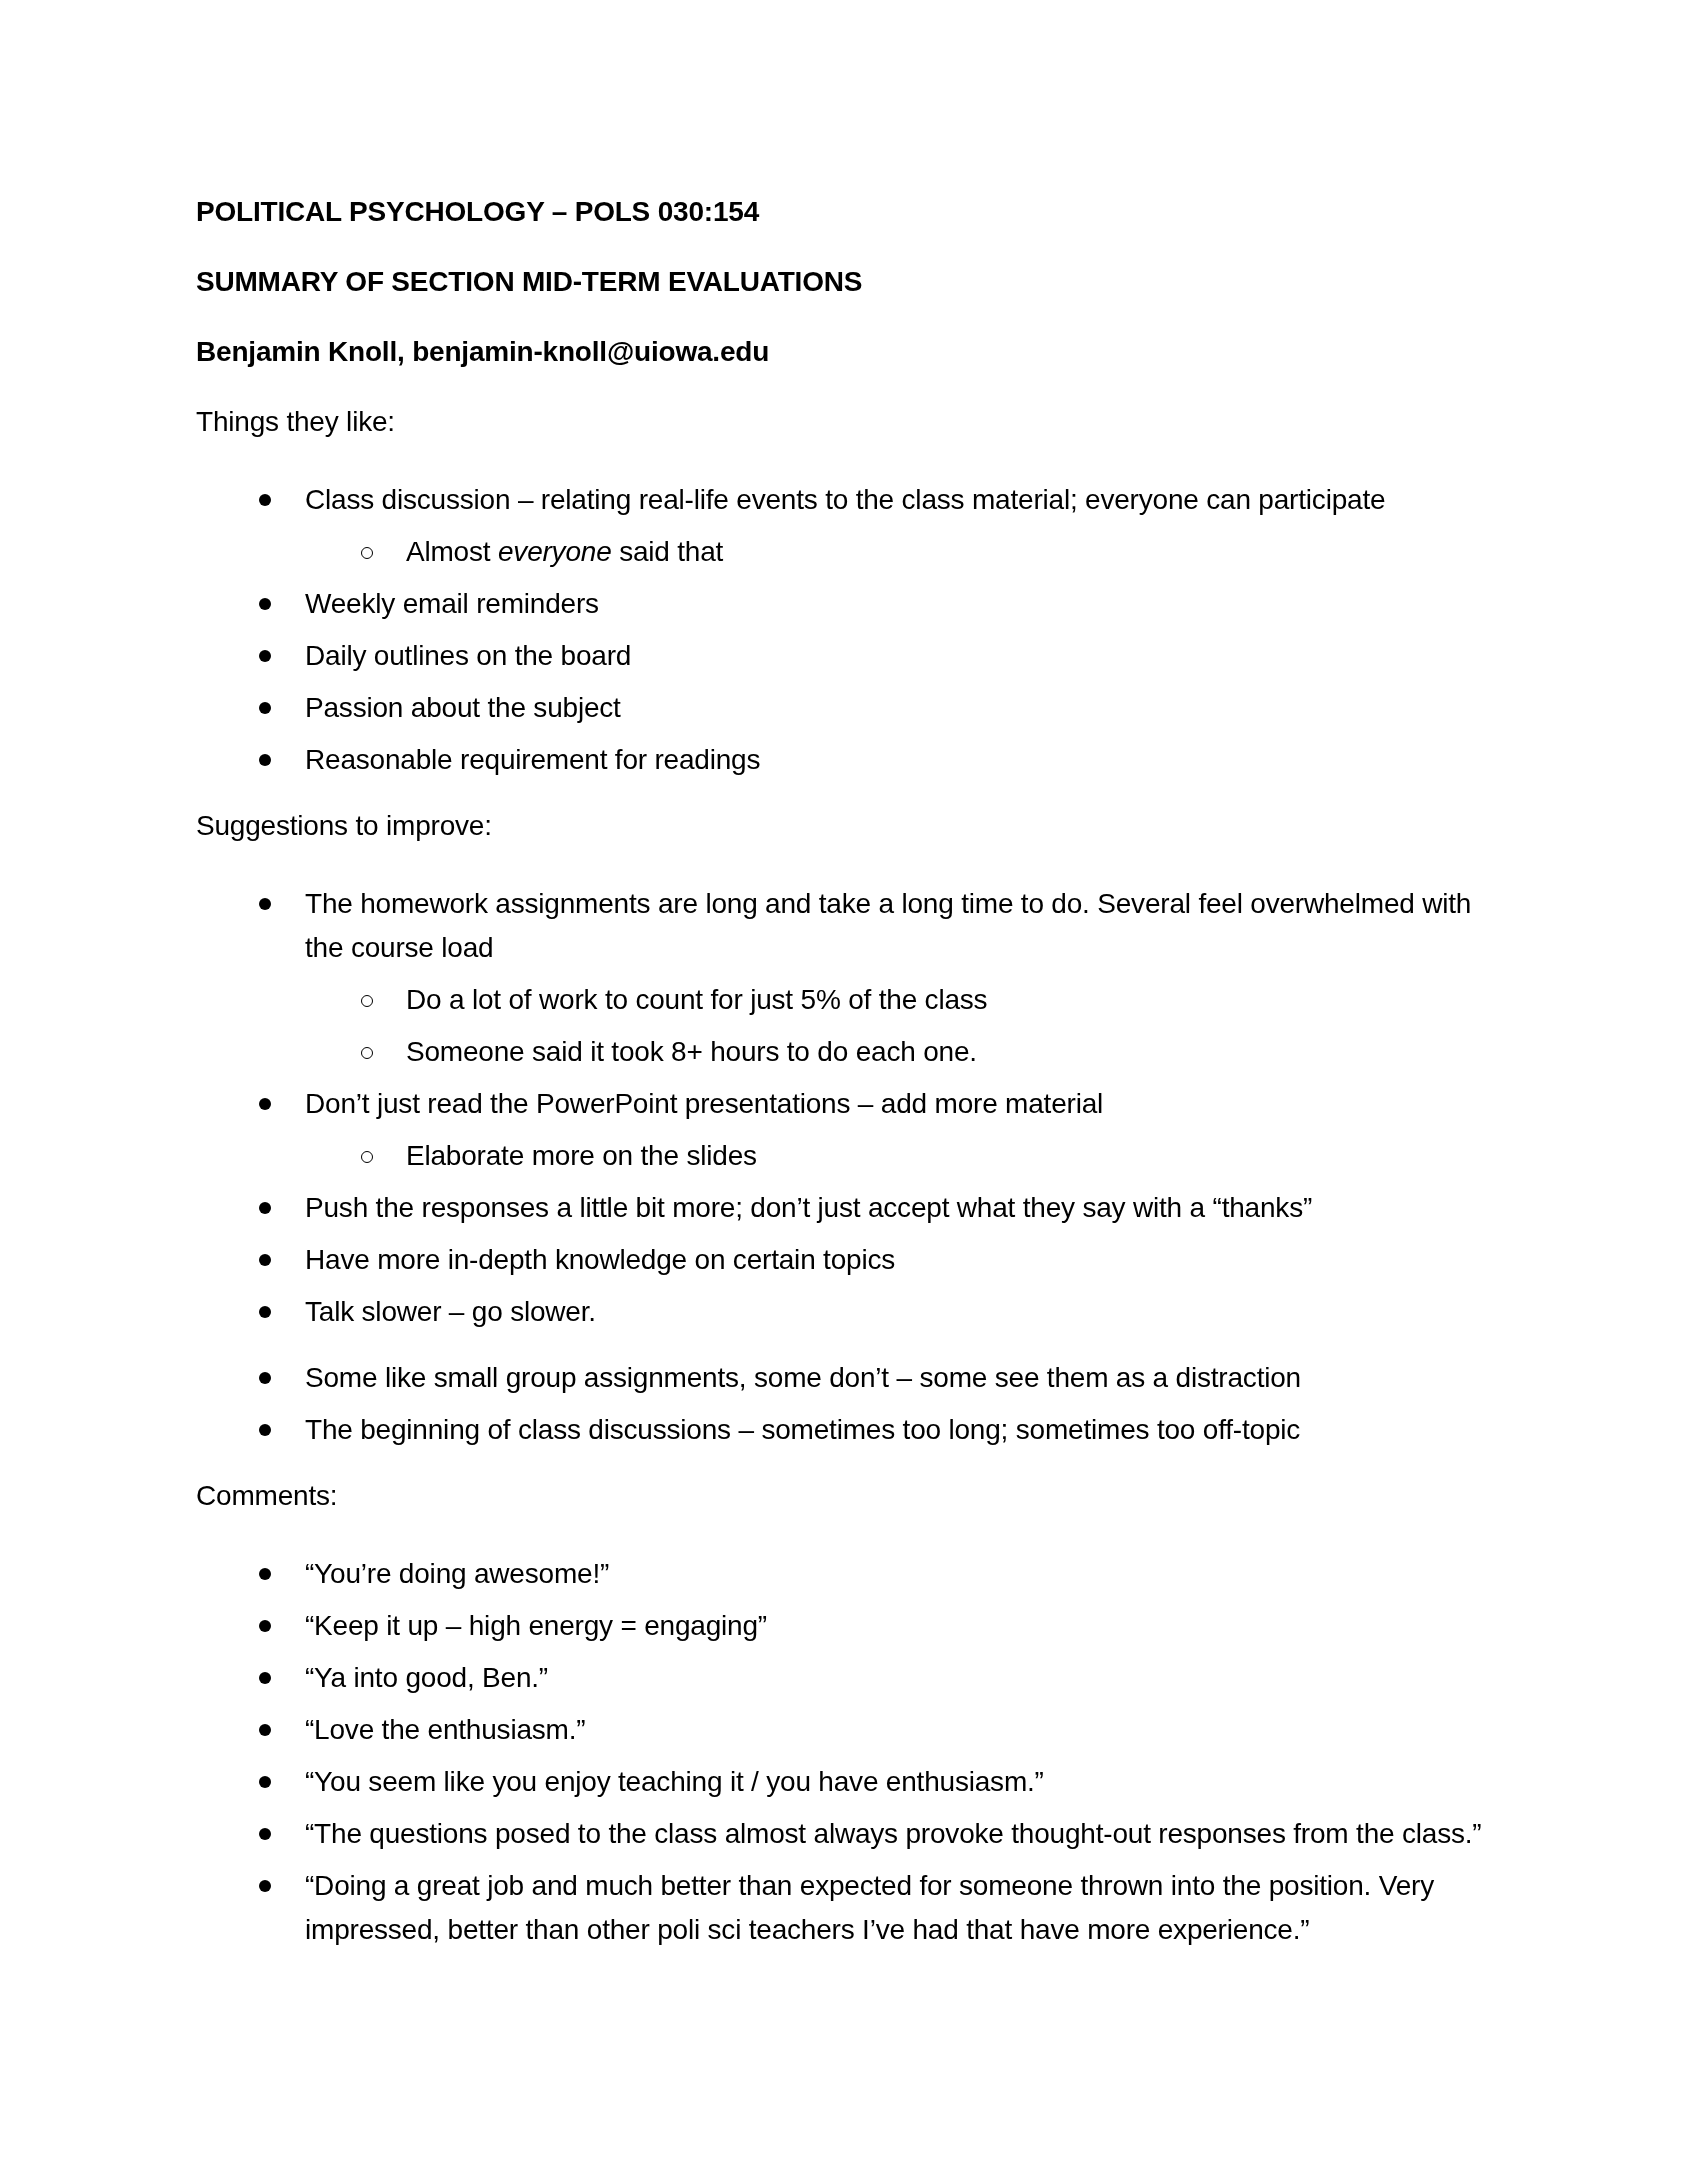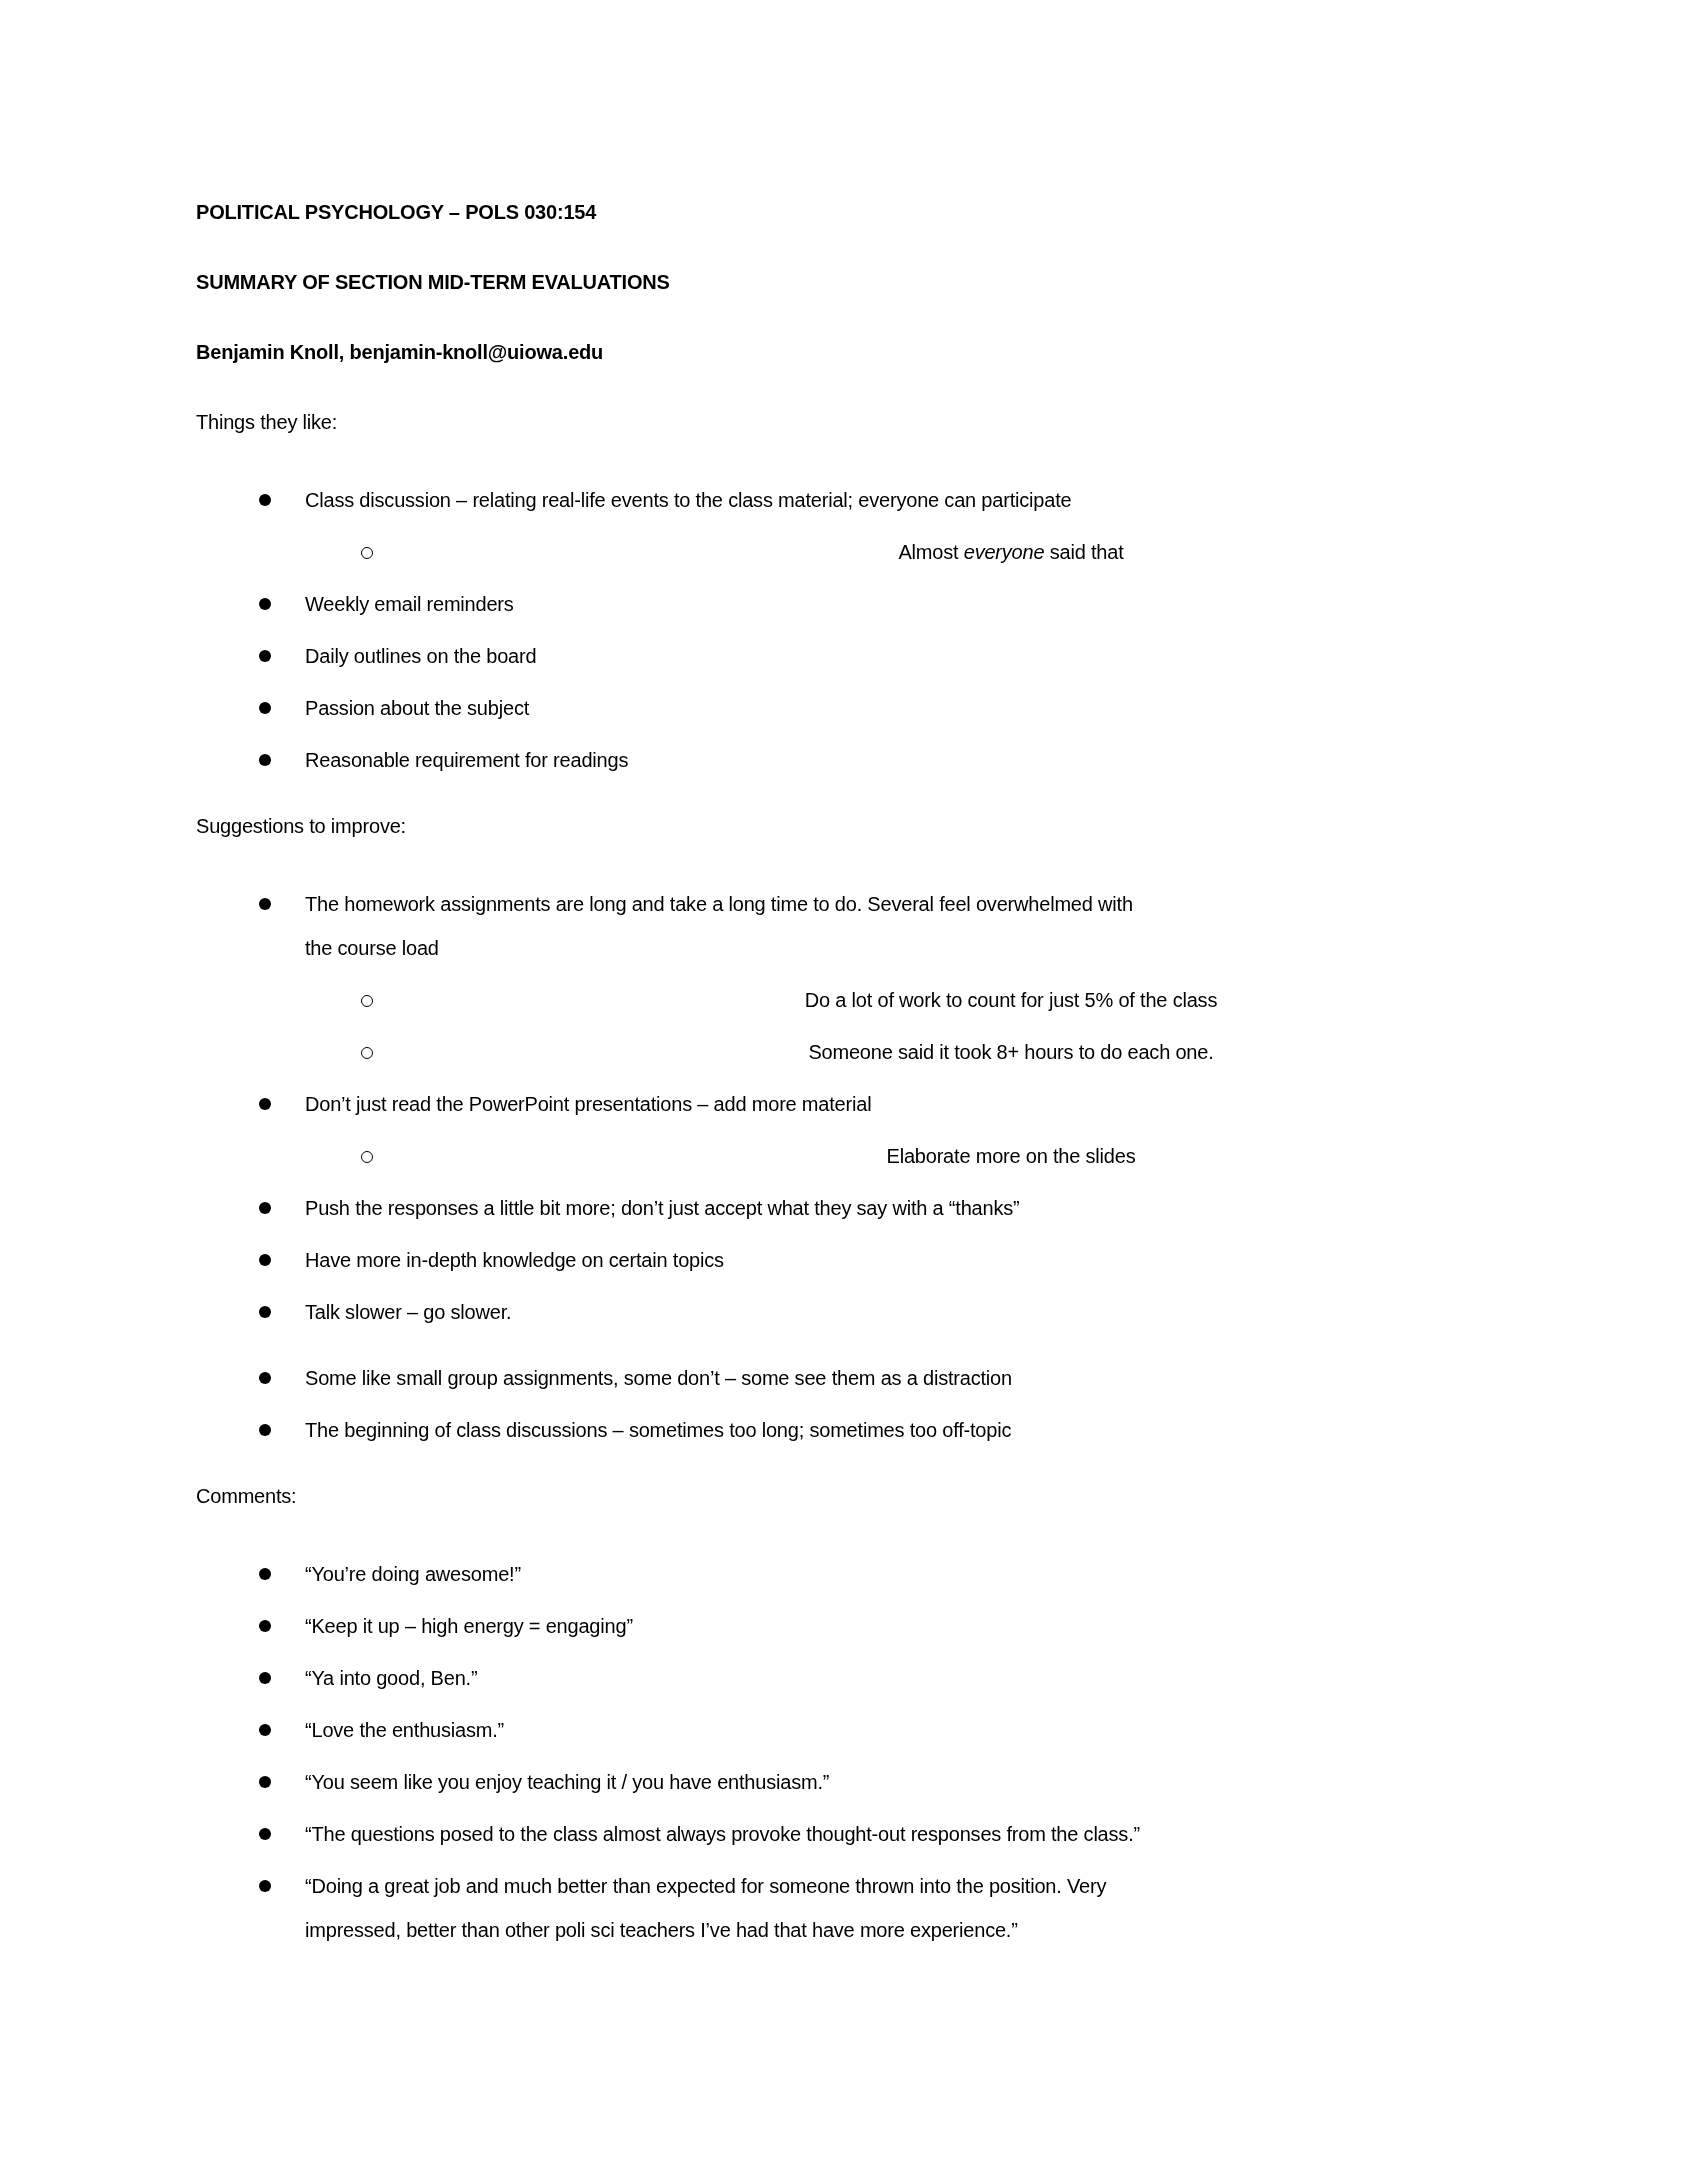--- a/index.html
+++ b/index.html
@@ -13,21 +13,21 @@
     overflow: hidden;
     font-family: "Liberation Sans", "DejaVu Sans", sans-serif;
     color: #000000;
   }
   .page {
     box-sizing: border-box;
     width: 1683px;
     height: 2178px;
     padding: 190px 59px 0 196px;
     background: #ffffff;
-    font-size: 20px;
+    font-size: 28px;
     line-height: 44px;
     letter-spacing: -0.2px;
   }
   .hline {
     margin: 0 0 26px 0;
     font-weight: bold;
   }
   .hline.author {
   }
   .section {
@@ -35,21 +35,21 @@
   }
   .sec-heading {
     margin: 0 0 34px 0;
     font-weight: normal;
   }
   .li {
     position: relative;
     margin: 8px;
   }
   .li.l1 { padding-left: 101px; }
-  .li.l2 { padding-left: 202px; text-align: center; }
+  .li.l2 { padding-left: 202px; }
   .marker {
     position: absolute;
     top: 16px;
     display: inline-block;
     box-sizing: border-box;
   }
   .marker.dot {
     left: 55px;
     width: 12px;
     height: 12px;

